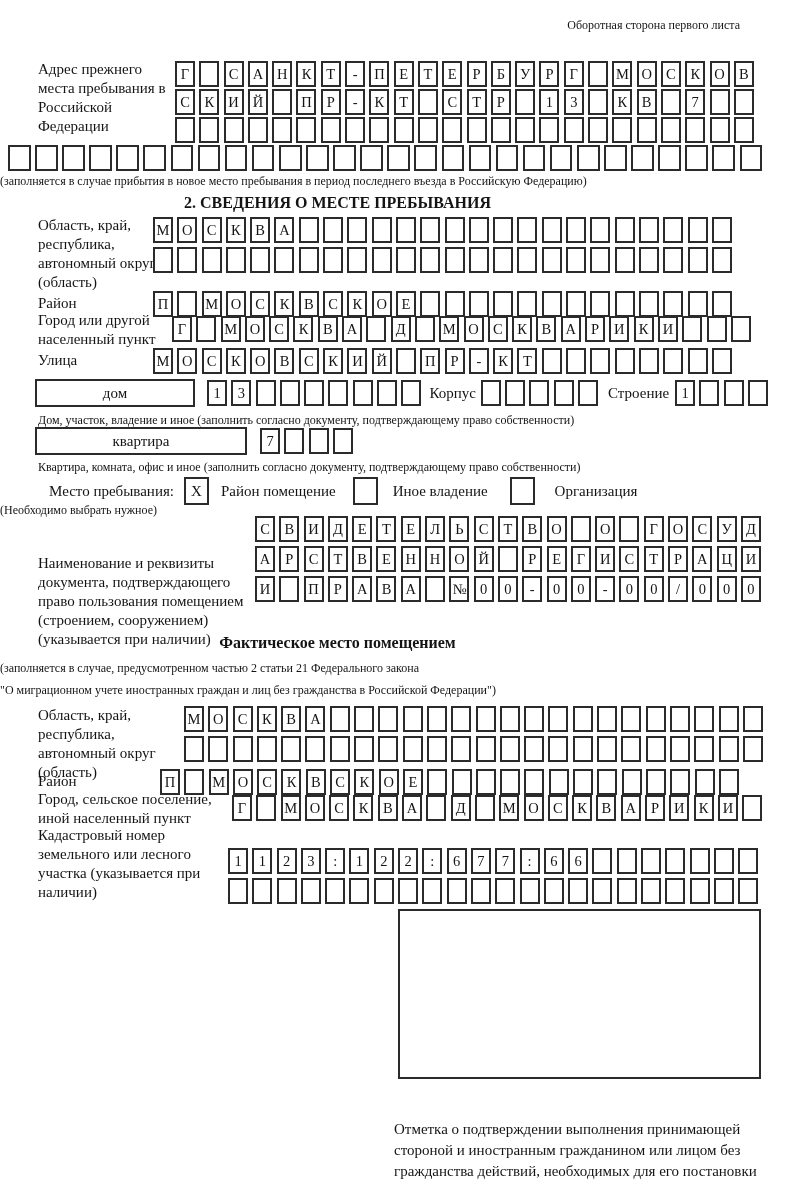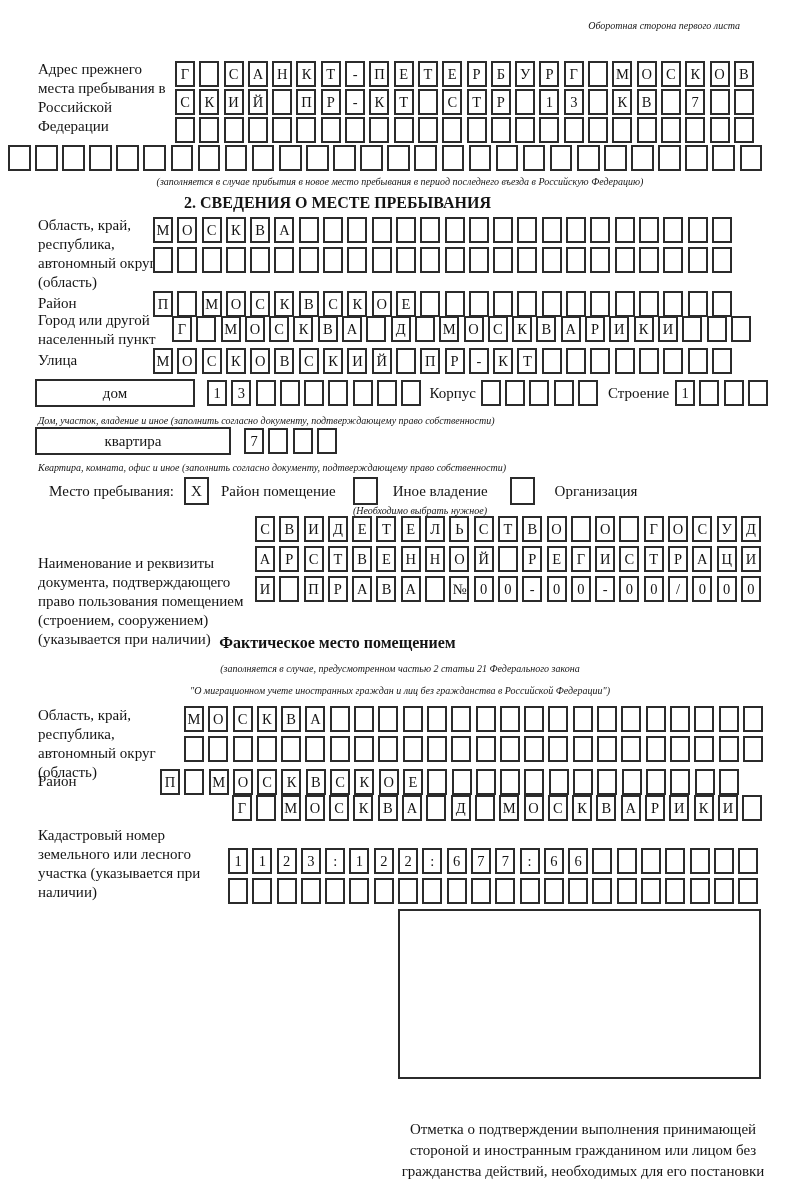--- a/index.html
+++ b/index.html
@@ -4,23 +4,23 @@
 <style>
   * { margin:0; padding:0; box-sizing:border-box; }
   html,body { background:#ffffff; }
   .form {
     position:relative; width:800px; height:1180px; background:#fff;
     font-family:"Liberation Serif","DejaVu Serif",serif; color:#141414;
     overflow:hidden;
   }
   .abs { position:absolute; }
   .lbl { font-size:15px; line-height:19px; }
-  .note { font-size:10px; line-height:19px;font-style:italic; }
+  .note { font-size:12px; line-height:19px; }
   .title { font-weight:bold; font-size:16px; text-align:center; width:651px;padding-left:24px; }
-  .center { text-align:center; }
+  .center { }
   .boxrow { display:flex; gap:4.3px; }
   .cbox {
     flex:0 0 20px; width:20px; height:26px; border:2px solid #2b2b2b;
     display:flex; align-items:center; justify-content:center;
     font-size:14.5px; line-height:1; background:#fff;
   }
   .boxrow.widecells { gap:4.5px; }
   .boxrow.widecells .cbox { flex-basis:22.6px; width:22.6px; }
   .chkbox {
     flex:0 0 25px; width:25px; height:28px; border:2px solid #2b2b2b;
@@ -319,21 +319,21 @@
     <div class="boxrow" style="margin-left:6px;">
         <span class="cbox">1</span>
         <span class="cbox"></span>
         <span class="cbox"></span>
         <span class="cbox"></span>
       </div>
   </div>
   <div class="abs note" style="left:38px; top:411px; width:740px;">Дом, участок, владение и иное (заполнить согласно документу, подтверждающему право собственности)</div>
 
   <div class="abs inlinerow" style="left:35px; top:427px;">
-    <div class="typebox" style="width:196px;">квартира</div>
+    <div class="typebox" style="width:212px;">квартира</div>
     <div class="boxrow" style="margin-left:13px;">
         <span class="cbox">7</span>
         <span class="cbox"></span>
         <span class="cbox"></span>
         <span class="cbox"></span>
       </div>
   </div>
   <div class="abs note" style="left:38px; top:458px; width:740px;">Квартира, комната, офис и иное (заполнить согласно документу, подтверждающему право собственности)</div>
 
   <div class="abs inlinerow" style="left:49px; top:477px;">
@@ -503,20 +503,21 @@
       <span class="cbox"></span>
       <span class="cbox"></span>
       <span class="cbox"></span>
       <span class="cbox"></span>
       <span class="cbox"></span>
       <span class="cbox"></span>
       <span class="cbox"></span>
       <span class="cbox"></span>
     </div>
 
+  <div class="abs lbl" style="left:38px; top:790px; width:192px;">Город, сельское поселение, иной населенный пункт</div>
   <div class="abs boxrow" style="left:232px; top:795px;">
       <span class="cbox">Г</span>
       <span class="cbox"></span>
       <span class="cbox">М</span>
       <span class="cbox">О</span>
       <span class="cbox">С</span>
       <span class="cbox">К</span>
       <span class="cbox">В</span>
       <span class="cbox">А</span>
       <span class="cbox"></span>

